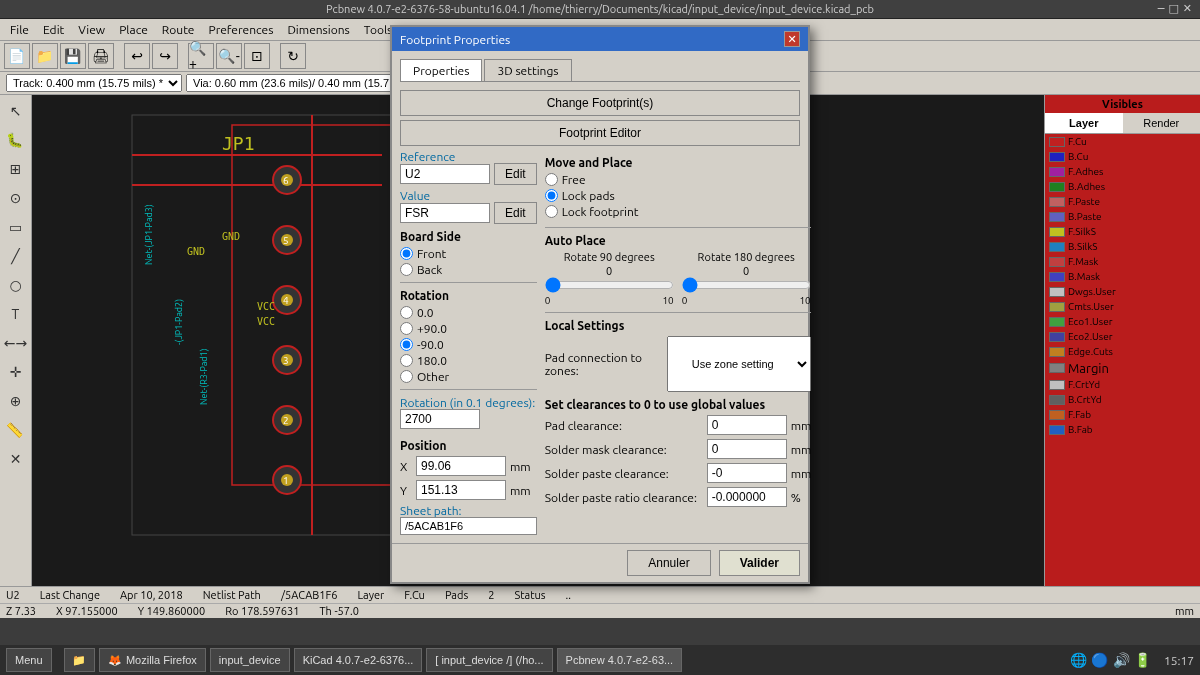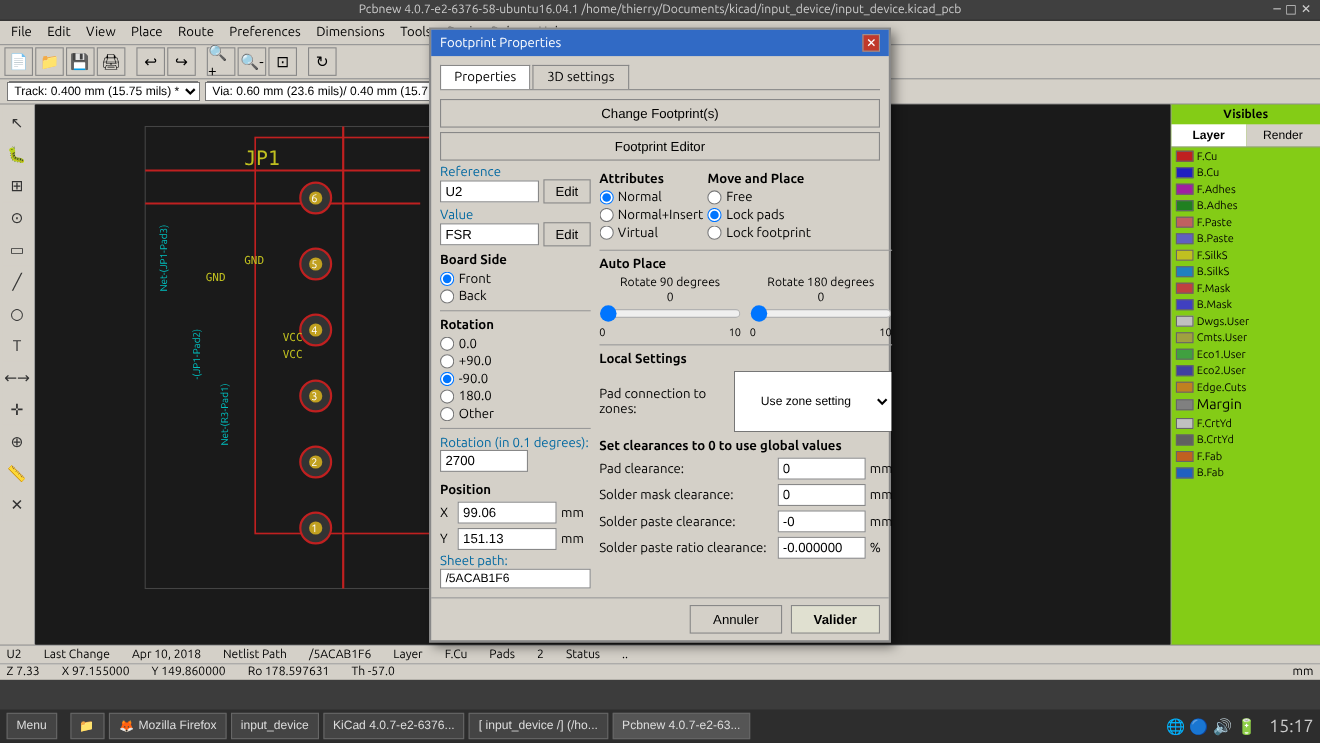--- a/index.html
+++ b/index.html
@@ -104,22 +104,22 @@
     
     #canvas {
       flex: 1;
       background: #1a1a1a;
       position: relative;
       overflow: hidden;
     }
 
     
     #right-panel {
-      width: 136px;
-      background: #84cc16;
+      width: 156px;
+      background: #b91c1c;
       border-left: 1px solid #999;
       display: flex;
       flex-direction: column;
     }
     #right-panel-header {
       display: flex;
       border-bottom: 1px solid #999;
     }
     .rpanel-tab {
       flex: 1;
@@ -182,21 +182,21 @@
       background: #444;
       color: #ddd;
       border: 1px solid #666;
       font-size: 11px;
       display: flex; align-items: center; gap: 4px;
       cursor: pointer;
     }
     .taskbar-spacer { flex: 1; }
     .taskbar-clock {
       color: #ccc;
-      font-size: 16px;
+      font-size: 12px;
     }
     .taskbar-icon {
       color: #ccc;
       font-size: 14px;
     }
 
     
     #dialog-overlay {
       position: absolute;
       top: 0; left: 0; right: 0; bottom: 0;
@@ -756,35 +756,20 @@
 
           
           <div class="form-label">Sheet path:</div>
           <input class="sheet-path-input" type="text" value="/5ACAB1F6" style="">
         </div>
 
         <div class="col">
 
           <div class="columns" style="gap:4px;">
             <div>
-              <div class="section-title">Attributes</div>
-              <div class="radio-row">
-                <input type="radio" name="attr" checked="" style="">
-                <span>Normal</span>
-              </div>
-              <div class="radio-row">
-                <input type="radio" name="attr" style="">
-                <span>Normal+Insert</span>
-              </div>
-              <div class="radio-row">
-                <input type="radio" name="attr" style="">
-                <span>Virtual</span>
-              </div>
-            </div>
-            <div>
               <div class="section-title">Move and Place</div>
               <div class="radio-row">
                 <input type="radio" name="mplace" style="">
                 <span>Free</span>
               </div>
               <div class="radio-row">
                 <input type="radio" name="mplace" checked="" style="">
                 <span>Lock pads</span>
               </div>
               <div class="radio-row">

